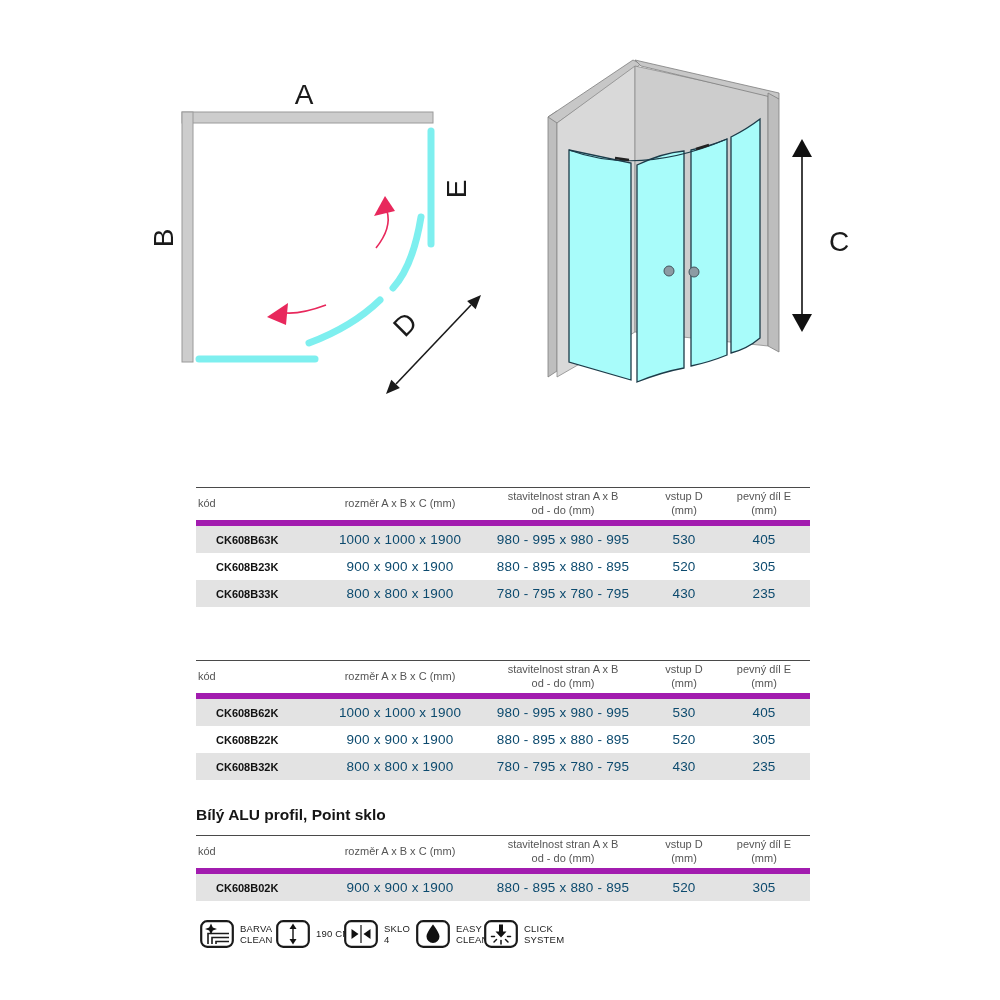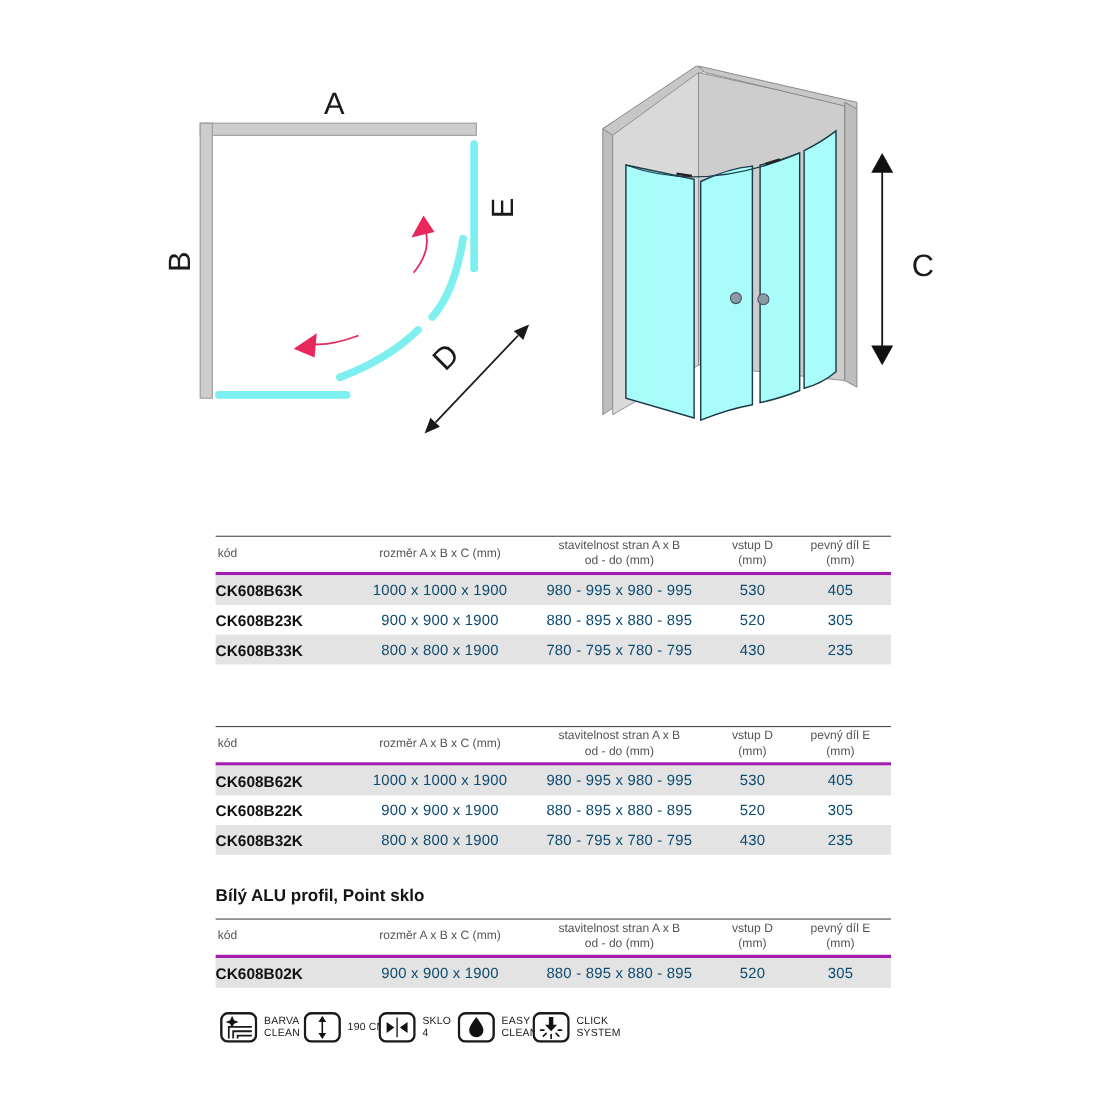--- a/index.html
+++ b/index.html
@@ -10,27 +10,27 @@
 
   
   .sec-title{position:absolute;left:196px;display:flex;align-items:center;gap:9px;
              font-size:15.5px;font-weight:bold;color:#151515;line-height:20px;}
   .badge{display:flex;align-items:center;gap:3px;}
   .badge-label{font-size:6px;line-height:1.15;color:#777;white-space:pre-line;font-weight:normal;}
 
   
   .tbl{position:absolute;left:196px;width:614px;}
   .grid5{display:grid;grid-template-columns:128px 152px 174px 68px 92px;align-items:center;}
-  .thead{height:32px;border-top:1px solid #4a4a4a;border-bottom:3px solid #a21caf;}
+  .thead{height:32px;border-top:1px solid #4a4a4a;border-bottom:6px solid #a21caf;}
   .th{font-size:11px;color:#555;text-align:center;white-space:pre-line;line-height:1.25;}
   .th.kod{text-align:left;padding-left:2px;}
   .trow{height:27px;}
   .trow.shade{background:#E3E3E3;}
   .td{font-size:13.5px;color:#0c4a6e;text-align:center;letter-spacing:0.2px;}
-  .td.kod{font-weight:bold;color:#121212;text-align:left;padding-left:0;font-size:14px;letter-spacing:0;}
+  .td.kod{font-weight:bold;color:#121212;text-align:left;padding-left:20px;font-size:11px;letter-spacing:0;}
 
   
   .ficon{position:absolute;top:919px;display:flex;align-items:center;gap:6px;height:30px;}
   .flabel{font-size:9.5px;line-height:1.18;color:#1a1a1a;white-space:pre-line;letter-spacing:0.2px;}
 </style>
 </head>
 <body>
 
 <div class="page">
 

